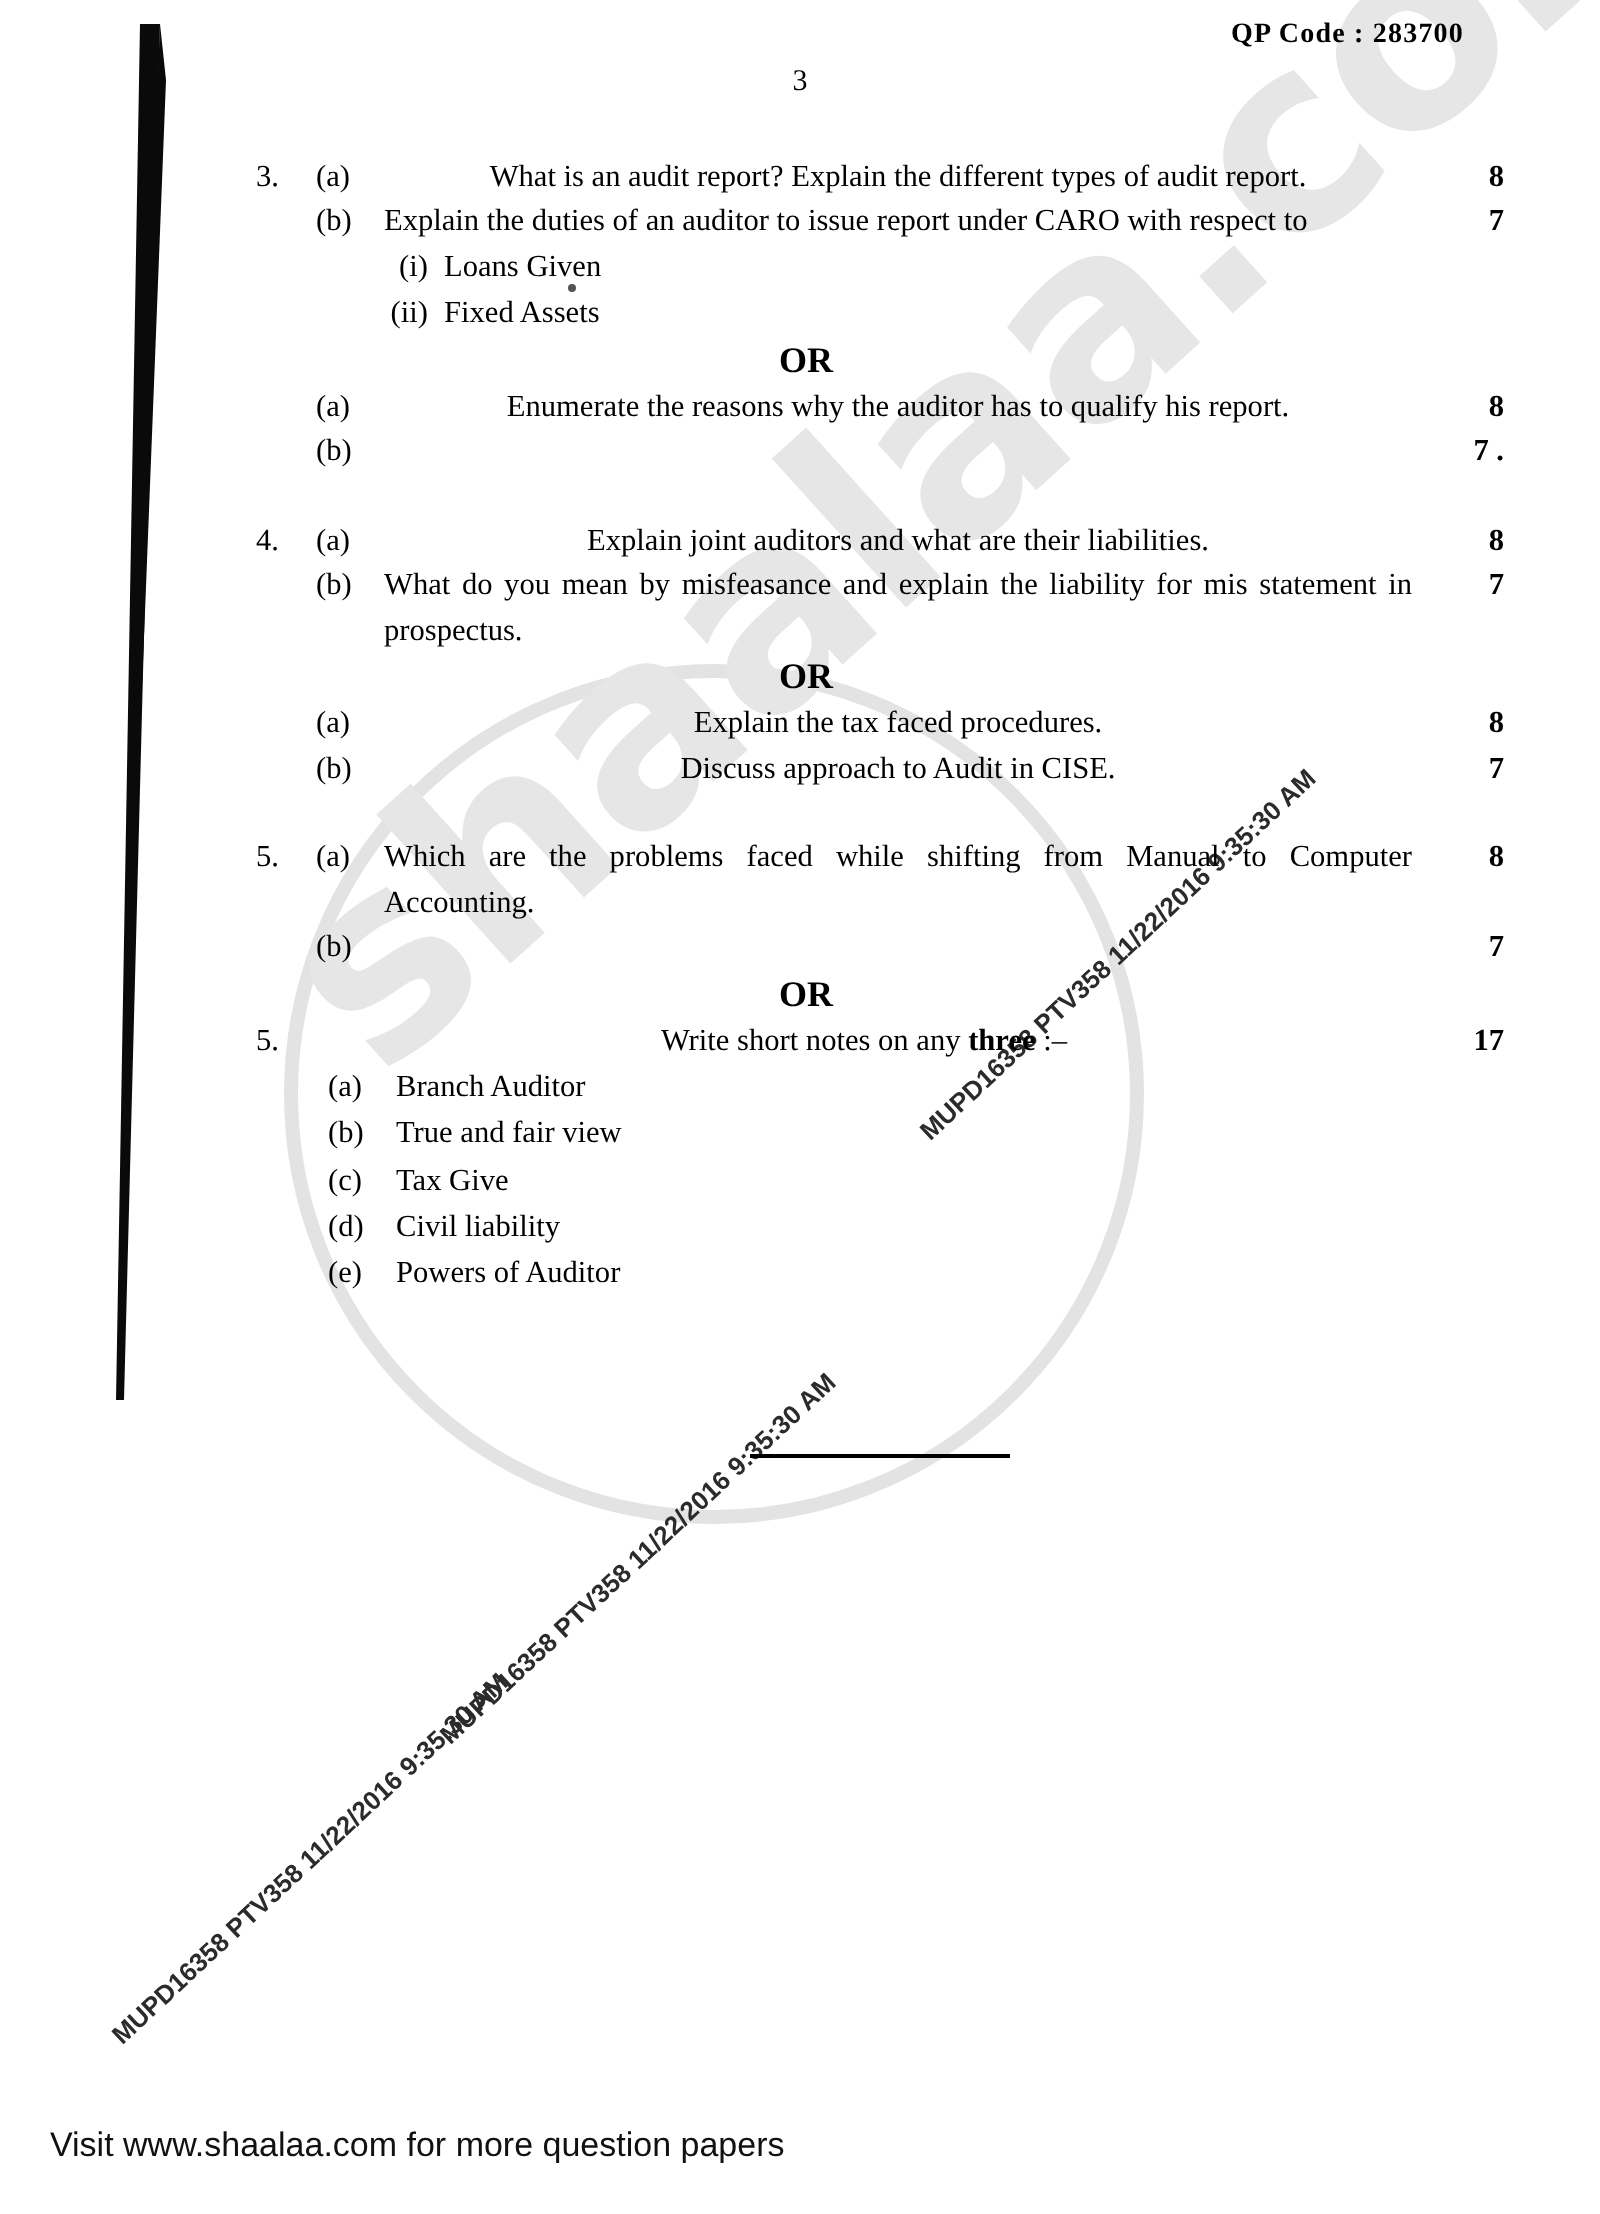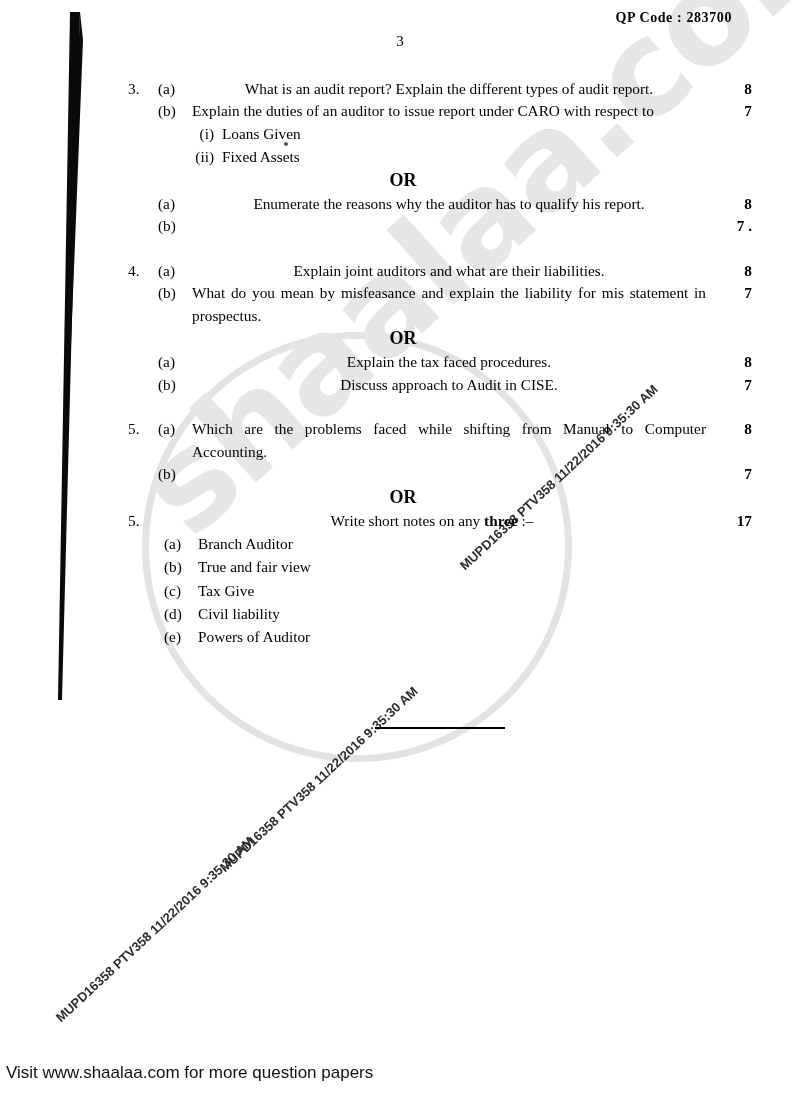--- a/index.html
+++ b/index.html
@@ -189,21 +189,21 @@
     left: 375px;
     top: 727px;
     width: 130px;
     height: 2px;
     background: #000;
   }
 
   
   #footer {
     position: absolute;
-    left: 6px;
+    left: 25px;
     top: 1063px;
     font-family: "Liberation Sans", "DejaVu Sans", sans-serif;
     font-size: 17px;
     color: #111;
     white-space: nowrap;
   }
 </style>
 </head>
 <body>
 

